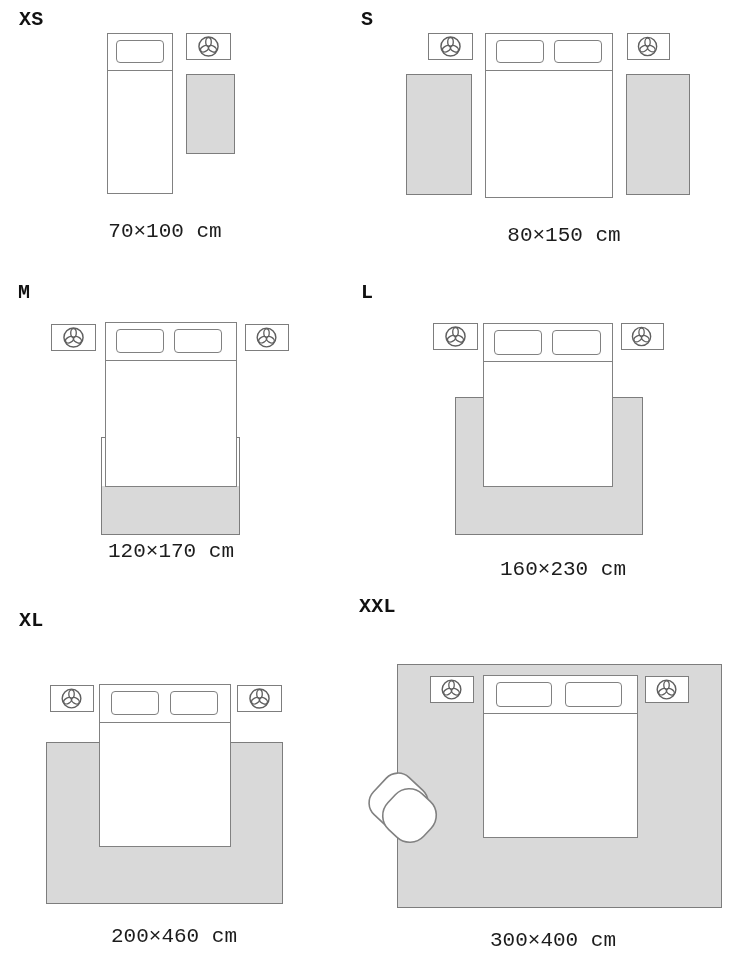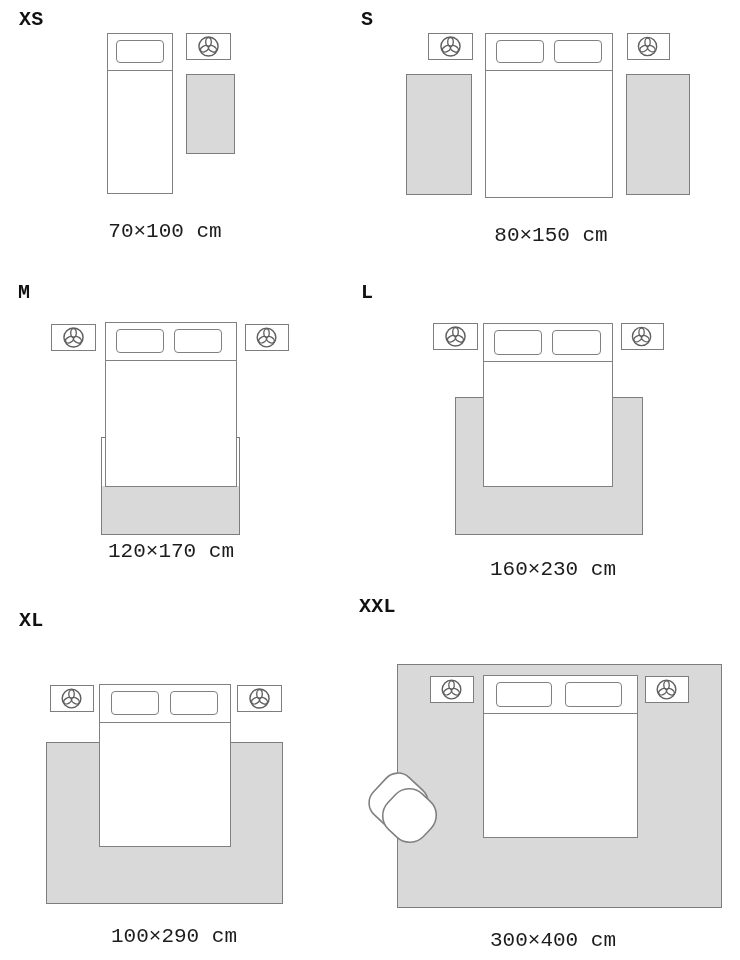--- a/index.html
+++ b/index.html
@@ -119,21 +119,21 @@
     <div class="nightstand" style="left:428px;top:33px;width:45px;height:27px">
       <svg width="45" height="27">
           <use href="#plant-icon"></use>
         </svg>
     </div>
     <div class="nightstand" style="left:627px;top:33px;width:43px;height:27px">
       <svg width="43" height="27" viewBox="1 0 43 27">
           <use href="#plant-icon"></use>
         </svg>
     </div>
-    <div class="dim-label" style="left:451px;top:224px">80×150 cm</div>
+    <div class="dim-label" style="left:464px;top:224px">80×150 cm</div>
   </div>
 
   <div class="panel">
     <div class="size-label" style="left:18px;top:281px">M</div>
     <div class="rug rug-outline" style="left:101px;top:437px;width:139px;height:98px">
       <div class="rug-fill" style="height:48px"></div>
     </div>
     <div class="bed" style="left:105px;top:322px;width:132px;height:165px">
       <div class="bed-head" style="height:38px">
         <div class="pillow" style="left:10px;top:6px;width:48px;height:24px"></div>
@@ -165,21 +165,21 @@
     <div class="nightstand" style="left:433px;top:323px;width:45px;height:27px">
       <svg width="45" height="27">
           <use href="#plant-icon"></use>
         </svg>
     </div>
     <div class="nightstand" style="left:621px;top:323px;width:43px;height:27px">
       <svg width="43" height="27" viewBox="1 0 43 27">
           <use href="#plant-icon"></use>
         </svg>
     </div>
-    <div class="dim-label" style="left:453px;top:558px">160×230 cm</div>
+    <div class="dim-label" style="left:463px;top:558px">160×230 cm</div>
   </div>
 
   <div class="panel">
     <div class="size-label" style="left:19px;top:609px">XL</div>
     <div class="rug" style="left:46px;top:742px;width:237px;height:162px"></div>
     <div class="bed" style="left:99px;top:684px;width:132px;height:163px">
       <div class="bed-head" style="height:38px">
         <div class="pillow" style="left:11px;top:6px;width:48px;height:24px"></div>
         <div class="pillow" style="left:70px;top:6px;width:48px;height:24px"></div>
       </div>
@@ -187,21 +187,21 @@
     <div class="nightstand" style="left:50px;top:685px;width:44px;height:27px">
       <svg width="44" height="27" viewBox="0.5 0 44 27">
           <use href="#plant-icon"></use>
         </svg>
     </div>
     <div class="nightstand" style="left:237px;top:685px;width:45px;height:27px">
       <svg width="45" height="27">
           <use href="#plant-icon"></use>
         </svg>
     </div>
-    <div class="dim-label" style="left:74px;top:925px">100×290 cm</div>
+    <div class="dim-label" style="left:74px;top:925px">200×460 cm</div>
   </div>
 
   <div class="panel">
     <div class="size-label" style="left:359px;top:595px">XXL</div>
     <div class="rug" style="left:397px;top:664px;width:325px;height:244px"></div>
     <svg class="chair" style="left:352px;top:756px" width="100" height="100" viewBox="0 0 100 100">
       <g fill="#ffffff" stroke="#818181" stroke-width="1.6">
         <rect x="21" y="21" width="51" height="51" rx="16" transform="rotate(43 46.5 46.5)"></rect>
         <rect x="33" y="35" width="49" height="49" rx="19" transform="rotate(43 57.5 59.5)"></rect>
       </g>

